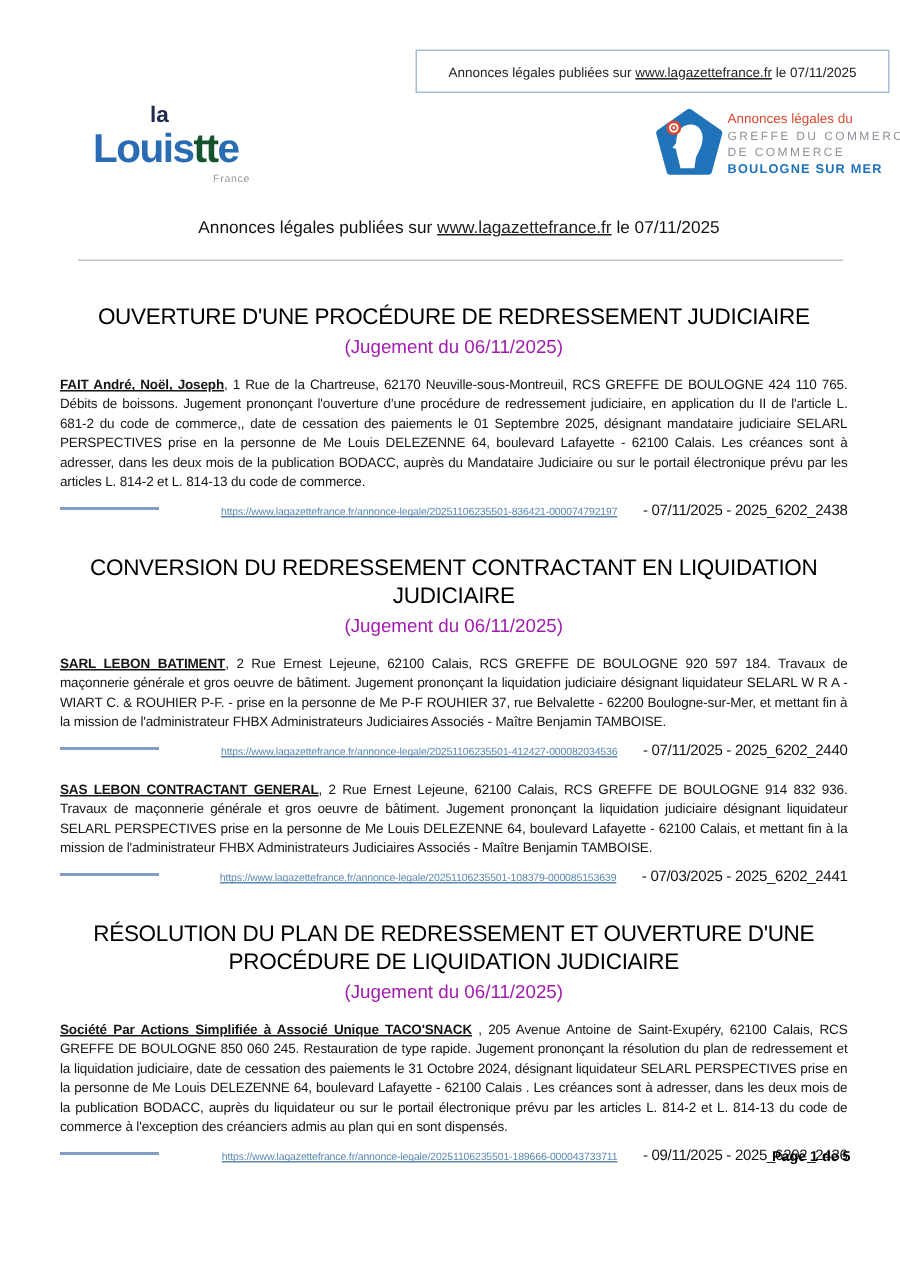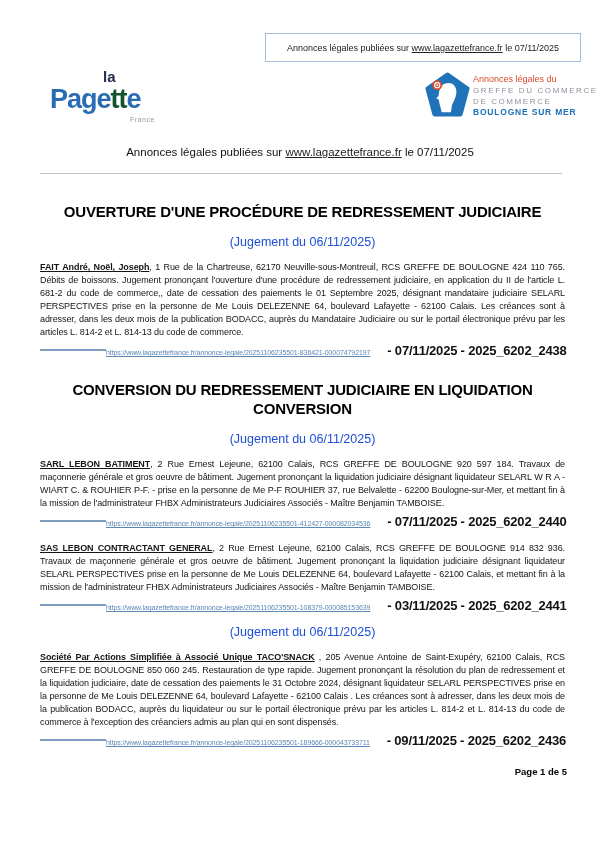--- a/index.html
+++ b/index.html
@@ -6,37 +6,37 @@
   html, body { background: #ffffff; }
   body {
     width: 600px; height: 848px;
     position: relative;
     font-family: "Liberation Sans", sans-serif;
     color: #1a1a1a;
     overflow: hidden;
   }
 
   
-  .header { position: relative; height: 186px; }
+  .header { position: relative; height: 186px; margin-left: 12px; }
 
   .top-banner {
     position: absolute; left: 265px; top: 33px;
     width: 316px; height: 29px;
     border: 1.5px solid #a4bed6;
     display: flex; align-items: center; justify-content: center;
     font-size: 9px; color: #222;
     white-space: nowrap;
   }
   .top-banner a, .subtitle a { color: #222; text-decoration: underline; }
 
   .gazette-logo { position: absolute; left: 42px; top: 66px; width: 150px; height: 66px; }
   .gazette-word { font-size: 27px; font-weight: bold; letter-spacing: -1px; position: absolute; left: 8px; top: 18px; }
   .gz-blue { color: #2a6cb4; }
   .gz-navy { color: #14532d; }
-  .gazette-la { position: absolute; left: 61px; top: 2px; font-size: 15px; font-weight: bold; color: #232a50; }
+  .gazette-la { position: absolute; left: 46px; top: 2px; font-size: 15px; font-weight: bold; color: #232a50; }
   .gazette-country { position: absolute; left: 88px; top: 50px; font-size: 7px; color: #9a9a9a; letter-spacing: 0.5px; }
 
   .greffe-logo { position: absolute; left: 424px; top: 72px; display: flex; align-items: center; gap: 2px; }
   .greffe-icon { width: 47px; height: 47px; flex: 0 0 auto; }
   .greffe-text { line-height: 11px; white-space: nowrap; }
   .greffe-l1 { color: #d94a30; font-size: 9px; }
   .greffe-l2, .greffe-l3 { color: #8d929c; font-size: 8px; letter-spacing: 1.6px; }
   .greffe-l4 { color: #1d71b8; font-size: 8.5px; font-weight: bold; letter-spacing: 0.8px; }
 
   .subtitle {
@@ -46,27 +46,27 @@
 
   .header-rule {
     position: absolute; left: 40px; right: 38px; top: 173px;
     border-top: 1px solid #c3c3c3;
   }
 
   
   .content { padding: 10px 35px 0 40px; }
 
   .section-title {
-    text-align: center; font-size: 15px; font-weight: bold;
+    text-align: center; font-size: 15px; font-weight: normal;
     color: #000; line-height: 19px; letter-spacing: -0.2px;
     margin-top: 24px;
   }
   .section-title.first { margin-top: 6px; }
   .section-subtitle {
-    text-align: center; font-size: 12.5px; color: #1d4ed8; margin-top: 14px;
+    text-align: center; font-size: 12.5px; color: #a21caf; margin-top: 3px;
   }
 
   .annonce { margin-top: 12px; }
   .annonce + .annonce { margin-top: 15px; }
   .annonce-body {
     font-size: 9px; line-height: 13px; letter-spacing: -0.1px;
     text-align: justify; color: #151515;
   }
   .annonce-body b { letter-spacing: -0.1px; text-decoration: underline; }
 
@@ -76,40 +76,40 @@
   .refline {
     width: 66px; height: 2px; background: #7f9ec2; flex: 0 0 auto;
   }
   .reftext {
     flex: 1; text-align: right; white-space: nowrap;
   }
   .reflink {
     font-size: 7px; color: #5b87b5; text-decoration: underline; letter-spacing: -0.1px;
   }
   .refmeta {
-    font-size: 13px; font-weight: bold; color: #111; margin-left: 17px; letter-spacing: -0.2px;
+    font-size: 10px; font-weight: normal; color: #111; margin-left: 17px; letter-spacing: -0.2px;
   }
 
   .page-footer {
     position: absolute; top: 766px; right: 33px;
     font-size: 9.5px; font-weight: bold; color: #000;
   }
 </style>
 </head>
 <body>
 
 <div class="header">
 
   <div class="top-banner">
     <span><span>Annonces légales publiées sur </span><a href="#">www.lagazettefrance.fr</a><span> le 07/11/2025</span></span>
   </div>
 
   <div class="gazette-logo">
     <span class="gazette-la">la</span>
-    <span class="gazette-word"><span class="gz-blue">Page</span><span class="gz-navy">tt</span><span class="gz-blue">e</span></span>
+    <span class="gazette-word"><span class="gz-blue">Louis</span><span class="gz-navy">tt</span><span class="gz-blue">e</span></span>
     <span class="gazette-country">France</span>
   </div>
 
   <div class="greffe-logo">
     <svg class="greffe-icon" viewBox="0 0 48 48">
       <path d="M24 3 L44 17 L37 43 L11 43 L4 17 Z" fill="#2173b9" stroke="#2173b9" stroke-width="5" stroke-linejoin="round"></path>
       <path d="M21 12 C29 9 34 15 33 22 C32.5 27 30 30 28.5 34 L27.5 41 L18 41 C17 35 14.5 30 15 24 C15.3 18 17 14 21 12 Z" fill="#ffffff"></path>
       <path d="M15 24 L12.5 27 L15.5 28 Z" fill="#ffffff"></path>
       <circle cx="13.5" cy="13.5" r="5" fill="#d94a30"></circle>
       <circle cx="13.5" cy="13.5" r="2.6" fill="none" stroke="#ffffff" stroke-width="1.2"></circle>
@@ -136,39 +136,40 @@
     <div class="annonce">
       <p class="annonce-body"><b>FAIT André, Noël, Joseph</b><span>, 1 Rue de la Chartreuse, 62170 Neuville-sous-Montreuil, RCS GREFFE DE BOULOGNE 424 110 765. Débits de boissons. Jugement prononçant l'ouverture d'une procédure de redressement judiciaire, en application du II de l'article L. 681-2 du code de commerce,, date de cessation des paiements le 01 Septembre 2025, désignant mandataire judiciaire SELARL PERSPECTIVES prise en la personne de Me Louis DELEZENNE 64, boulevard Lafayette - 62100 Calais. Les créances sont à adresser, dans les deux mois de la publication BODACC, auprès du Mandataire Judiciaire ou sur le portail électronique prévu par les articles L. 814-2 et L. 814-13 du code de commerce.</span></p>
       <div class="refrow">
         <span class="refline"></span>
         <span class="reftext"><a class="reflink" href="#">https://www.lagazettefrance.fr/annonce-legale/20251106235501-836421-000074792197</a><span class="refmeta">- 07/11/2025 - 2025_6202_2438</span></span>
       </div>
     </div>
   </div>
 
   <div>
-    <div class="section-title">CONVERSION DU REDRESSEMENT JUDICIAIRE EN LIQUIDATION CONVERSION</div>
+    <div class="section-title">CONVERSION DU REDRESSEMENT CONTRACTANT EN LIQUIDATION JUDICIAIRE</div>
     <div class="section-subtitle">(Jugement du 06/11/2025)</div>
     <div class="annonce">
       <p class="annonce-body"><b>SARL LEBON BATIMENT</b><span>, 2 Rue Ernest Lejeune, 62100 Calais, RCS GREFFE DE BOULOGNE 920 597 184. Travaux de maçonnerie générale et gros oeuvre de bâtiment. Jugement prononçant la liquidation judiciaire désignant liquidateur SELARL W R A - WIART C. &amp; ROUHIER P-F. - prise en la personne de Me P-F ROUHIER 37, rue Belvalette - 62200 Boulogne-sur-Mer, et mettant fin à la mission de l'administrateur FHBX Administrateurs Judiciaires Associés - Maître Benjamin TAMBOISE.</span></p>
       <div class="refrow">
         <span class="refline"></span>
         <span class="reftext"><a class="reflink" href="#">https://www.lagazettefrance.fr/annonce-legale/20251106235501-412427-000082034536</a><span class="refmeta">- 07/11/2025 - 2025_6202_2440</span></span>
       </div>
     </div>
     <div class="annonce">
       <p class="annonce-body"><b>SAS LEBON CONTRACTANT GENERAL</b><span>, 2 Rue Ernest Lejeune, 62100 Calais, RCS GREFFE DE BOULOGNE 914 832 936. Travaux de maçonnerie générale et gros oeuvre de bâtiment. Jugement prononçant la liquidation judiciaire désignant liquidateur SELARL PERSPECTIVES prise en la personne de Me Louis DELEZENNE 64, boulevard Lafayette - 62100 Calais, et mettant fin à la mission de l'administrateur FHBX Administrateurs Judiciaires Associés - Maître Benjamin TAMBOISE.</span></p>
       <div class="refrow">
         <span class="refline"></span>
-        <span class="reftext"><a class="reflink" href="#">https://www.lagazettefrance.fr/annonce-legale/20251106235501-108379-000085153639</a><span class="refmeta">- 03/11/2025 - 2025_6202_2441</span></span>
+        <span class="reftext"><a class="reflink" href="#">https://www.lagazettefrance.fr/annonce-legale/20251106235501-108379-000085153639</a><span class="refmeta">- 07/03/2025 - 2025_6202_2441</span></span>
       </div>
     </div>
   </div>
 
   <div>
+    <div class="section-title">RÉSOLUTION DU PLAN DE REDRESSEMENT ET OUVERTURE D'UNE PROCÉDURE DE LIQUIDATION JUDICIAIRE</div>
     <div class="section-subtitle">(Jugement du 06/11/2025)</div>
     <div class="annonce">
       <p class="annonce-body"><b>Société Par Actions Simplifiée à Associé Unique TACO'SNACK</b><span> , 205 Avenue Antoine de Saint-Exupéry, 62100 Calais, RCS GREFFE DE BOULOGNE 850 060 245. Restauration de type rapide. Jugement prononçant la résolution du plan de redressement et la liquidation judiciaire, date de cessation des paiements le 31 Octobre 2024, désignant liquidateur SELARL PERSPECTIVES prise en la personne de Me Louis DELEZENNE 64, boulevard Lafayette - 62100 Calais . Les créances sont à adresser, dans les deux mois de la publication BODACC, auprès du liquidateur ou sur le portail électronique prévu par les articles L. 814-2 et L. 814-13 du code de commerce à l'exception des créanciers admis au plan qui en sont dispensés.</span></p>
       <div class="refrow">
         <span class="refline"></span>
         <span class="reftext"><a class="reflink" href="#">https://www.lagazettefrance.fr/annonce-legale/20251106235501-189666-000043733711</a><span class="refmeta">- 09/11/2025 - 2025_6202_2436</span></span>
       </div>
     </div>
   </div>
 

